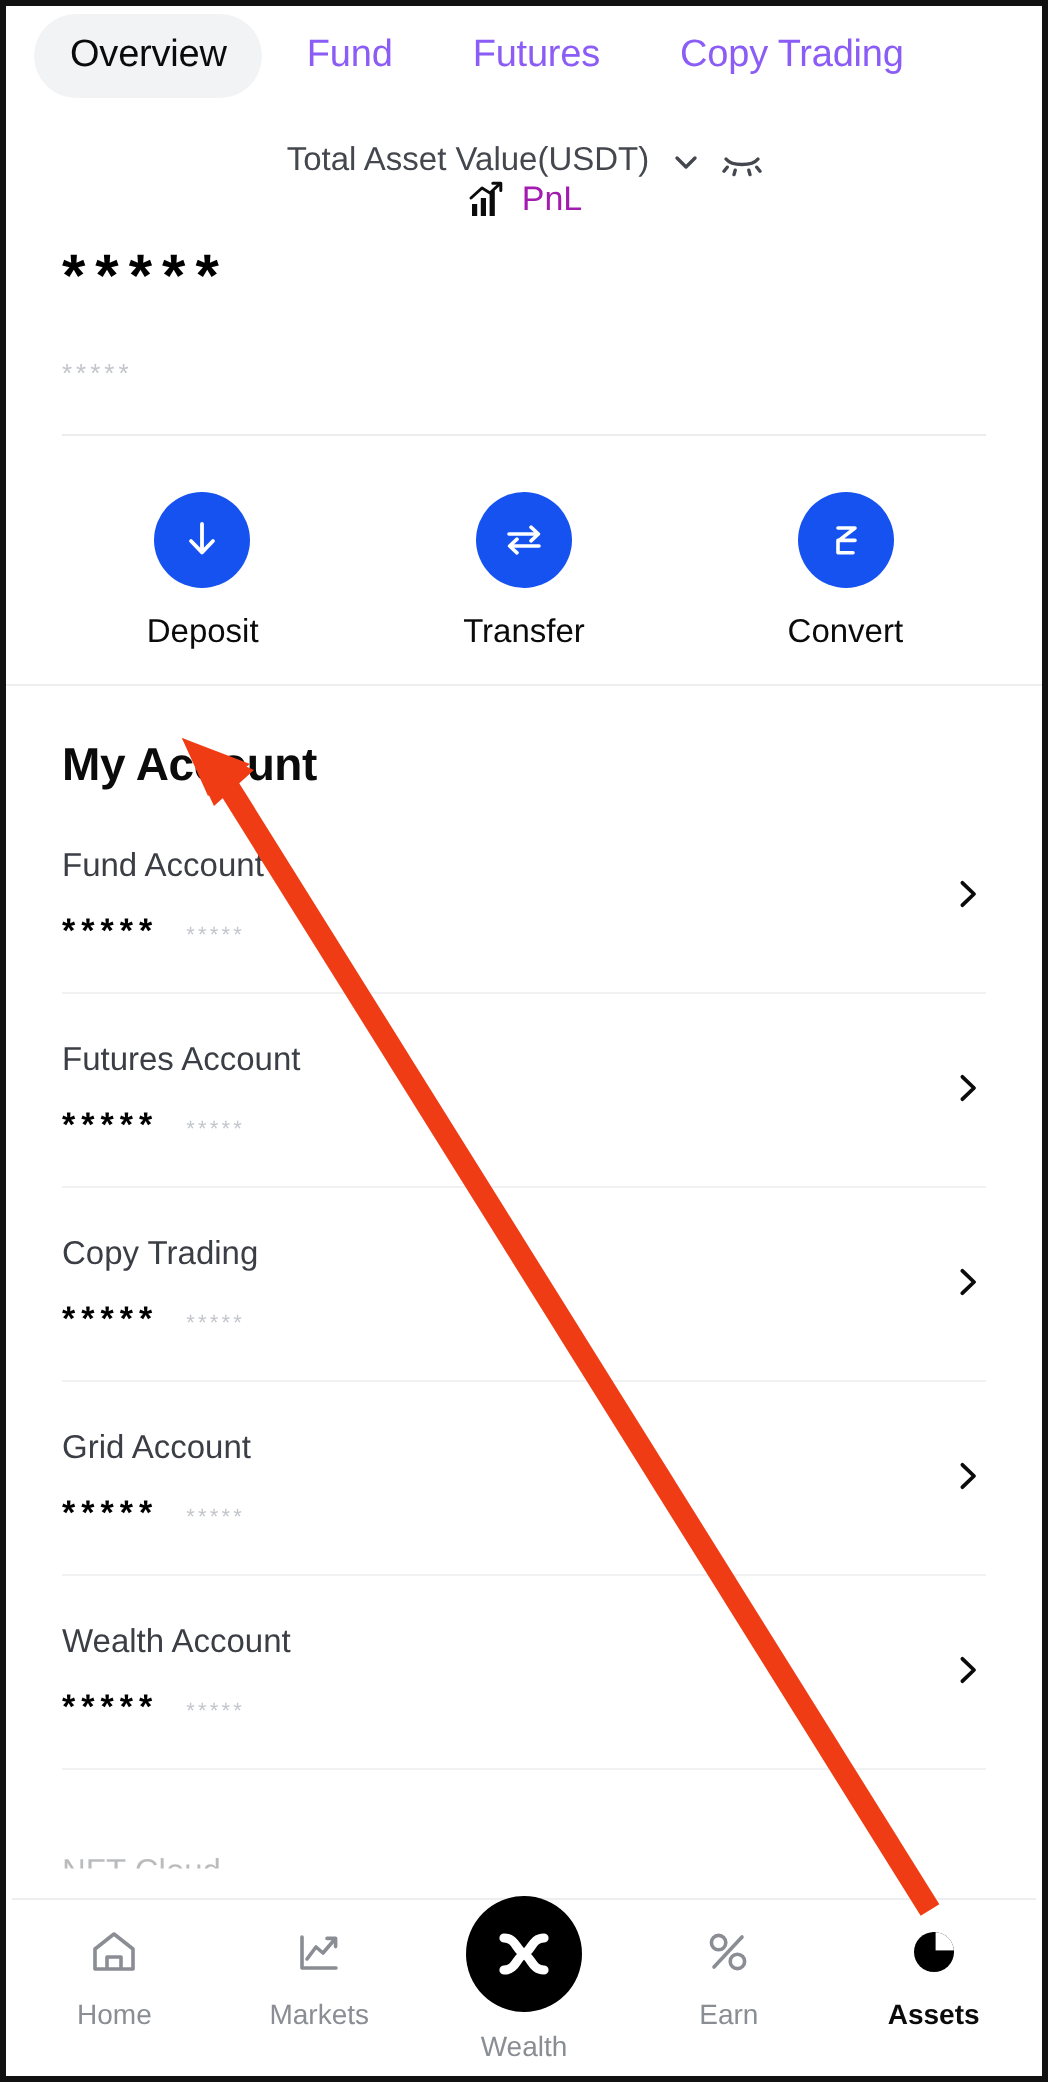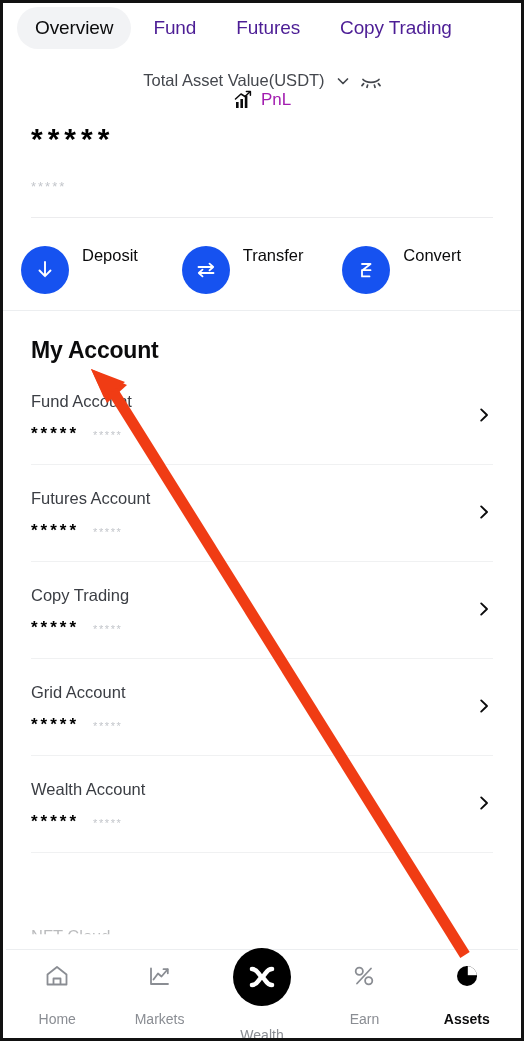--- a/index.html
+++ b/index.html
@@ -17,21 +17,21 @@
   }
 
   
   .tabs {
     display:flex; align-items:center;
     gap:4px;
     padding:4px 12px 14px 14px;
   }
   .tab {
     font-size:19px;
-    color:#4c1d95;
+    color:#8b5cf6;
     padding:10px 18px;
     border-radius:22px;
     white-space:nowrap;
     letter-spacing:-0.1px;
   }
   .tab.active {
     background:#f2f3f5;
     color:#0b0b0c;
     font-weight:500;
   }
@@ -76,22 +76,22 @@
   }
 
   
   .actions {
     display:flex;
     padding:28px 18px 16px 18px;
     border-bottom:1px solid #eceef0;
   }
   .action {
     flex:1;
-    display:flex; 
-    gap:13px;
+    display:flex; flex-direction:column;
+    align-items:center; gap:13px;
   }
   .circle {
     width:48px; height:48px;
     border-radius:50%;
     background:#1652f0;
     display:flex; align-items:center; justify-content:center;
   }
   .action-label {
     font-size:16.5px; color:#0b0b0c;
   }
@@ -135,21 +135,21 @@
     background:#ffffff;
     border-top:1px solid #eceef0;
     display:flex; align-items:flex-start;
     padding-top:12px;
   }
   .nav-item {
     flex:1;
     display:flex; flex-direction:column;
     align-items:center; gap:9px;
   }
-  .nav-label { font-size:14px; color:#8a8d93;margin-top:12px; }
+  .nav-label { font-size:14px; color:#8a8d93; }
   .nav-item.active .nav-label { color:#0b0b0c; font-weight:600; }
   .trade-circle {
     width:58px; height:58px; border-radius:50%;
     background:#000;
     display:flex; align-items:center; justify-content:center;
     margin-top:-14px;
   }
 
   
   .cut-row {

